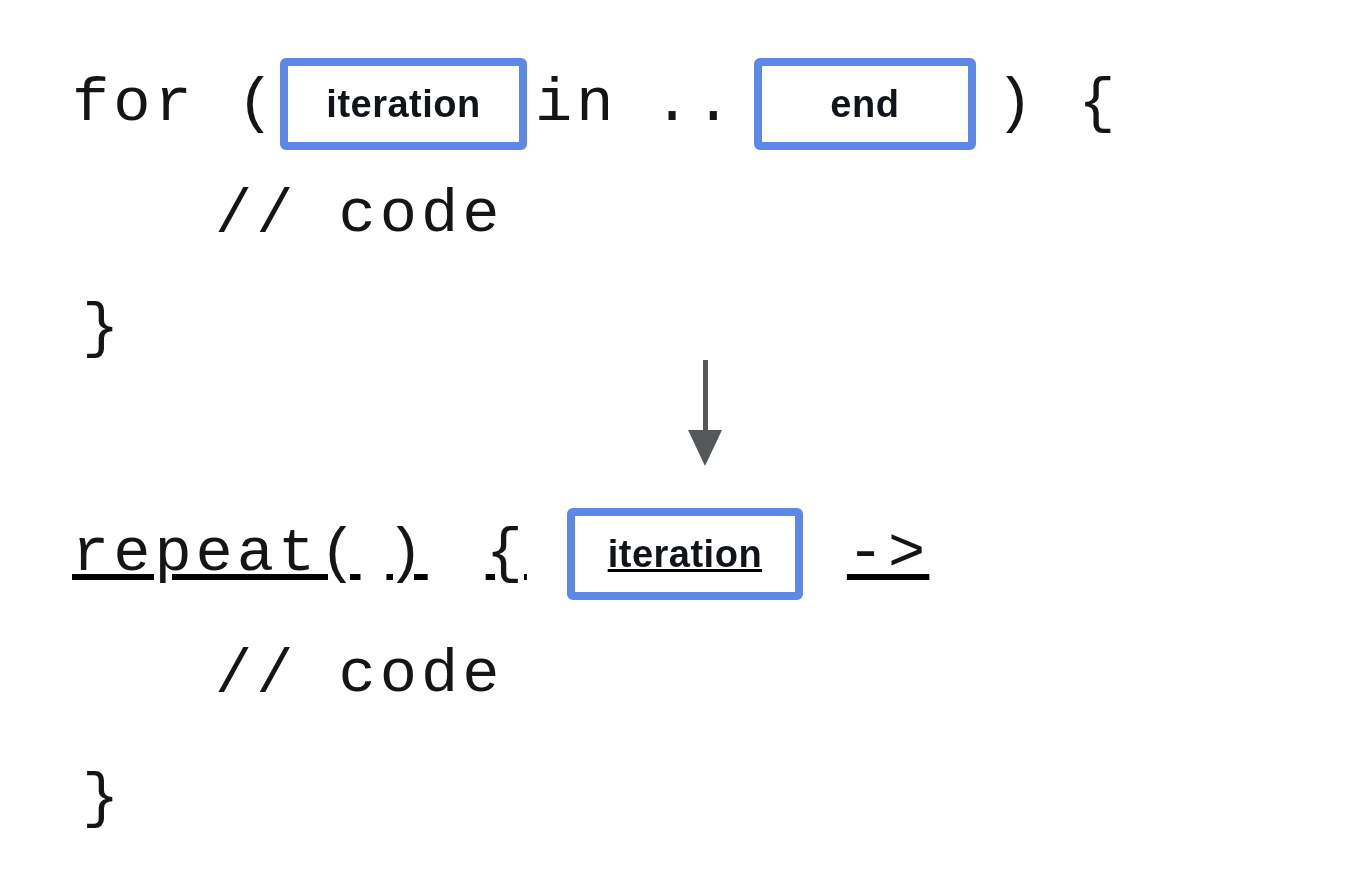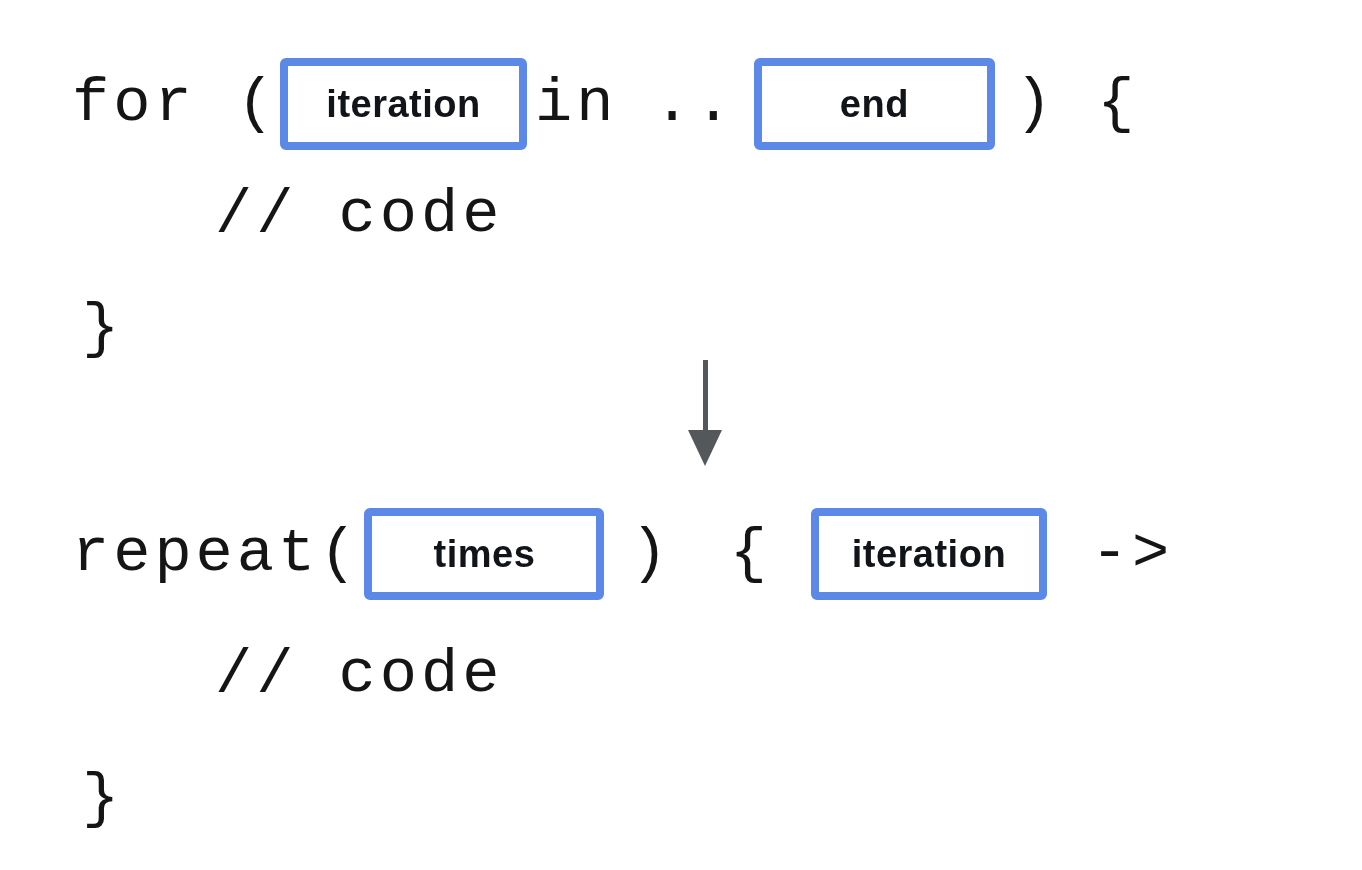--- a/index.html
+++ b/index.html
@@ -21,38 +21,38 @@
   .pill{box-sizing:border-box;height:92px;border:8px solid var(--accent);
         border-radius:6px;background:#ffffff;
         display:flex;align-items:center;justify-content:center;
         flex:0 0 auto;}
   .pill .lbl{font-family:"Liberation Sans","DejaVu Sans",sans-serif;
              font-weight:bold;font-size:38px;color:var(--label);
              letter-spacing:0.5px;line-height:1;}
 
   .w-iter1{width:247px;margin-left:2px;}
   .w-start{width:207px;margin-left:30px;}
-  .w-end{width:241px;margin-left:18px;}
+  .w-end{width:222px;margin-left:18px;}
   .w-times{width:240px;margin-left:4px;}
   .w-iter2{width:236px;margin-left:40px;}
 
   .ml-in{margin-left:8px;}
   .ml-range{margin-left:36px;}
   .ml-close1{margin-left:20px;}
   .ml-cparen{margin-left:26px;}
   .ml-obrace{margin-left:58px;}
   .ml-lambda{margin-left:44px;}
 
   .comment-line{position:absolute;left:188px;}
   .brace-line{position:absolute;left:55px;}
 
   .t-row1{top:58px;height:92px;left:45px;}
   .t-comment1{top:184px;}
   .t-brace1{top:298px;}
-  .t-row2{top:508px;height:92px;left:45px;}
+  .t-row2{top:508px;height:92px;left:45px;text-decoration:underline;}
   .t-comment2{top:644px;}
   .t-brace2{top:768px;}
 
   .arrow{position:absolute;left:659px;top:360px;width:38px;height:106px;
          display:flex;flex-direction:column;align-items:center;}
   .arrow-shaft{width:5px;height:70px;background:var(--arrow);}
   .arrow-head{width:0;height:0;border-left:17px solid transparent;
               border-right:17px solid transparent;
               border-top:36px solid var(--arrow);}
 </style>
@@ -82,23 +82,20 @@
     <span class="code">}</span>
   </div>
 
   <div class="arrow">
     <div class="arrow-shaft"></div>
     <div class="arrow-head"></div>
   </div>
 
   <div class="code-row t-row2">
     <span class="code">repeat(</span>
-    <span class="pill w-times">
-      <span class="lbl">times</span>
-    </span>
     <span class="code ml-cparen">)</span>
     <span class="code ml-obrace">{</span>
     <span class="pill w-iter2">
       <span class="lbl">iteration</span>
     </span>
     <span class="code ml-lambda">-&gt;</span>
   </div>
 
   <div class="comment-line t-comment2">
     <span class="code">// code</span>

